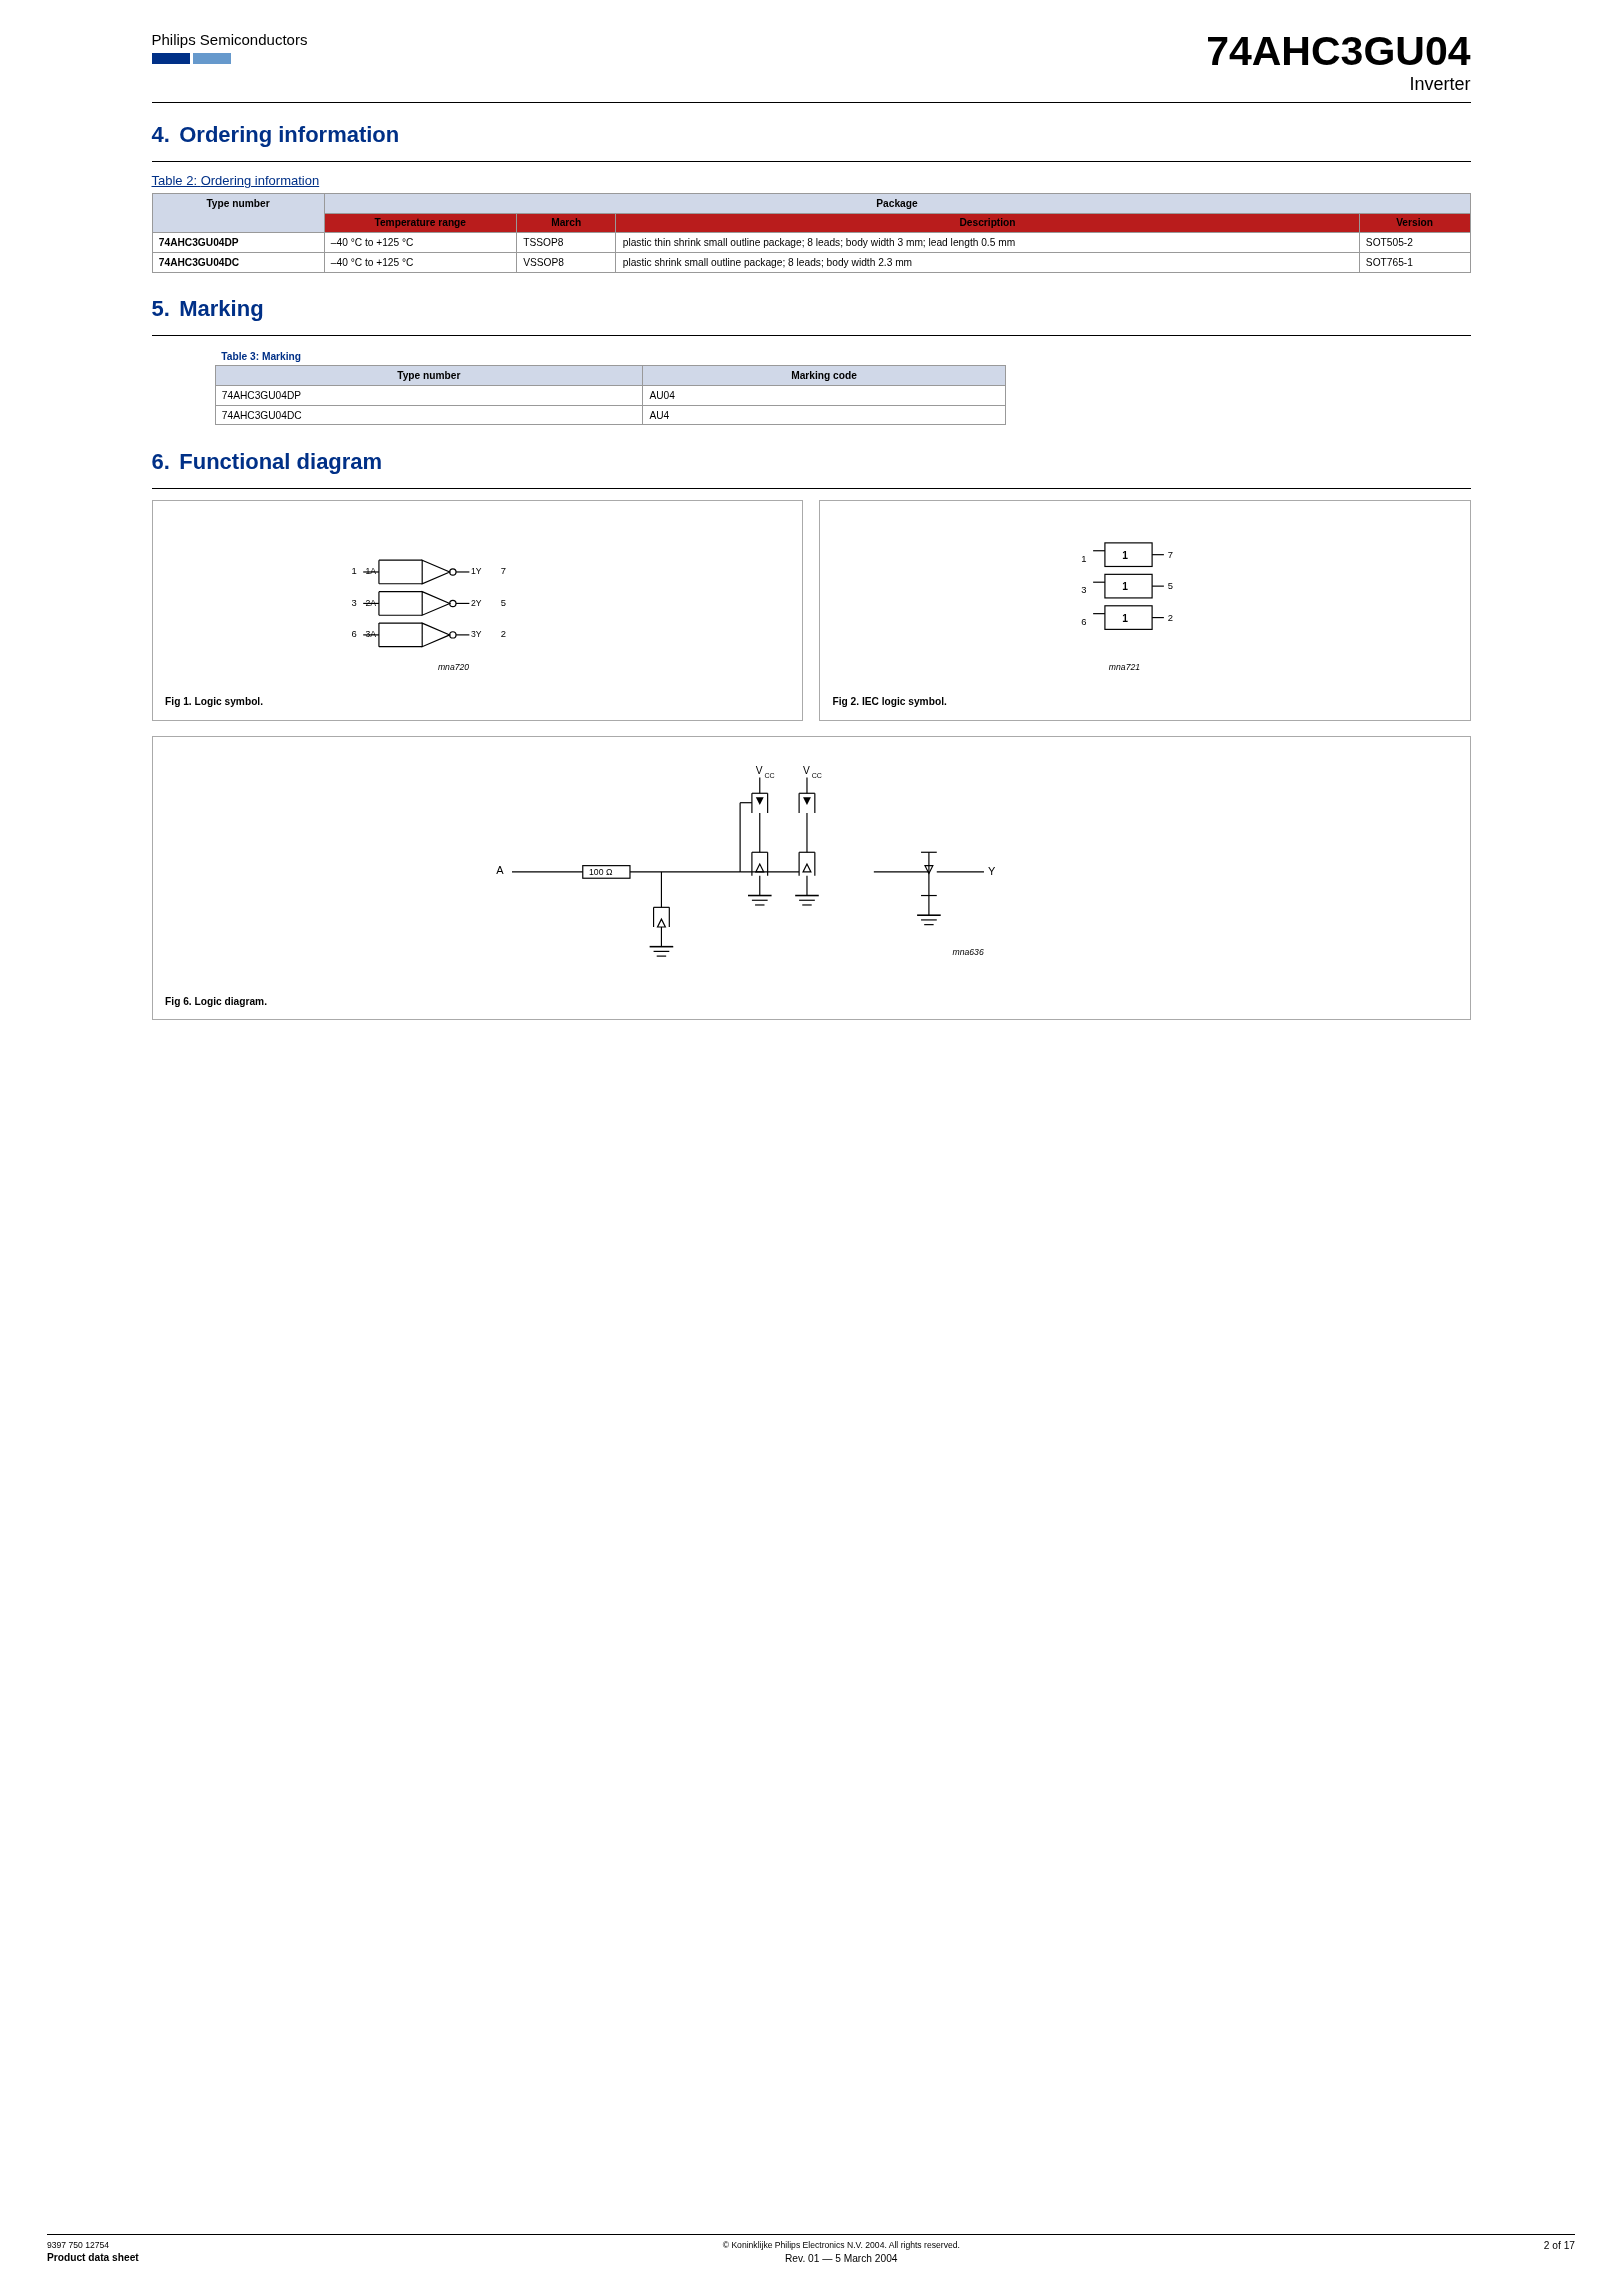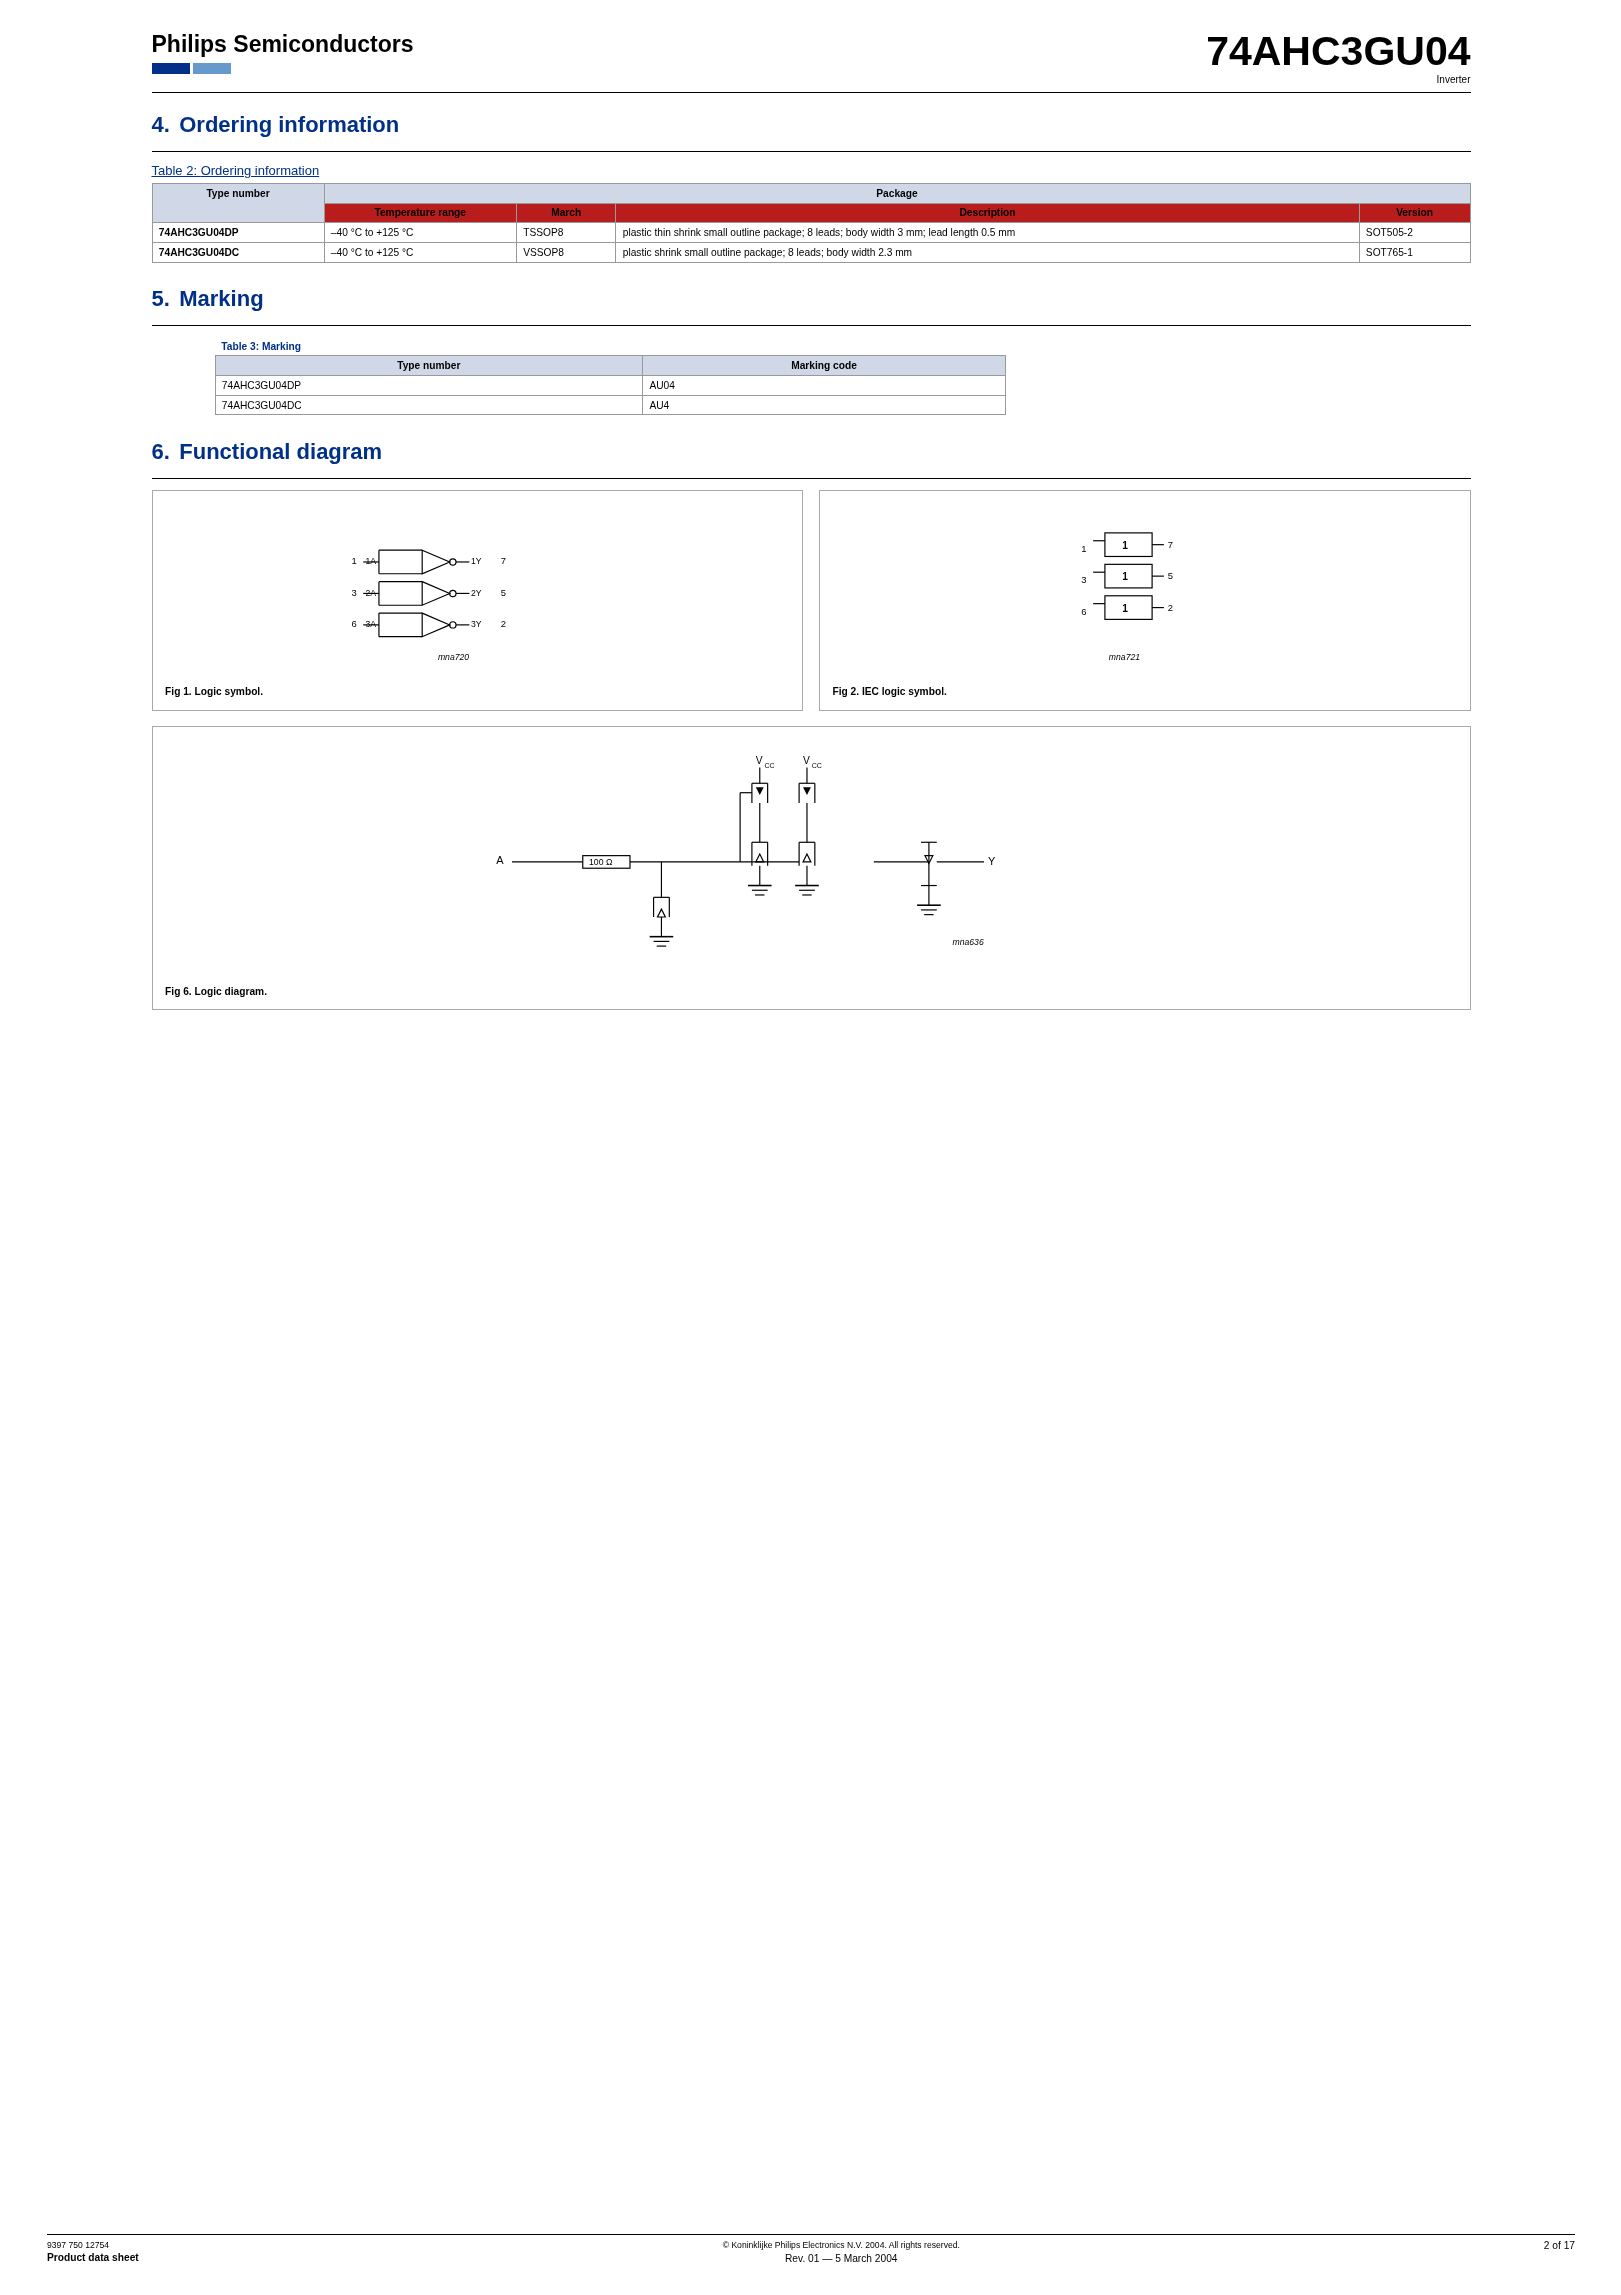--- a/index.html
+++ b/index.html
@@ -20,33 +20,33 @@
     }
 
     
     .header {
       display: flex;
       justify-content: space-between;
       align-items: flex-start;
       margin-bottom: 7.9px;
     }
     .header-left .company-name {
-      font-size: 23px;
-      font-weight: bold;
+      font-size: 15px;
+      font-weight: normal;
       color: #000;
     }
     .header-right .part-number {
       font-size: 41px;
       font-weight: bold;
       color: #000;
       line-height: 1;
     }
     .header-right .subtitle {
       text-align: right;
-      font-size: 10px;
+      font-size: 18px;
       color: #000;
       margin-top: 1.6px;
     }
 
     
     .color-bars {
       display: flex;
       gap: 3.1px;
       margin-top: 4.7px;
       margin-bottom: 3.1px;

